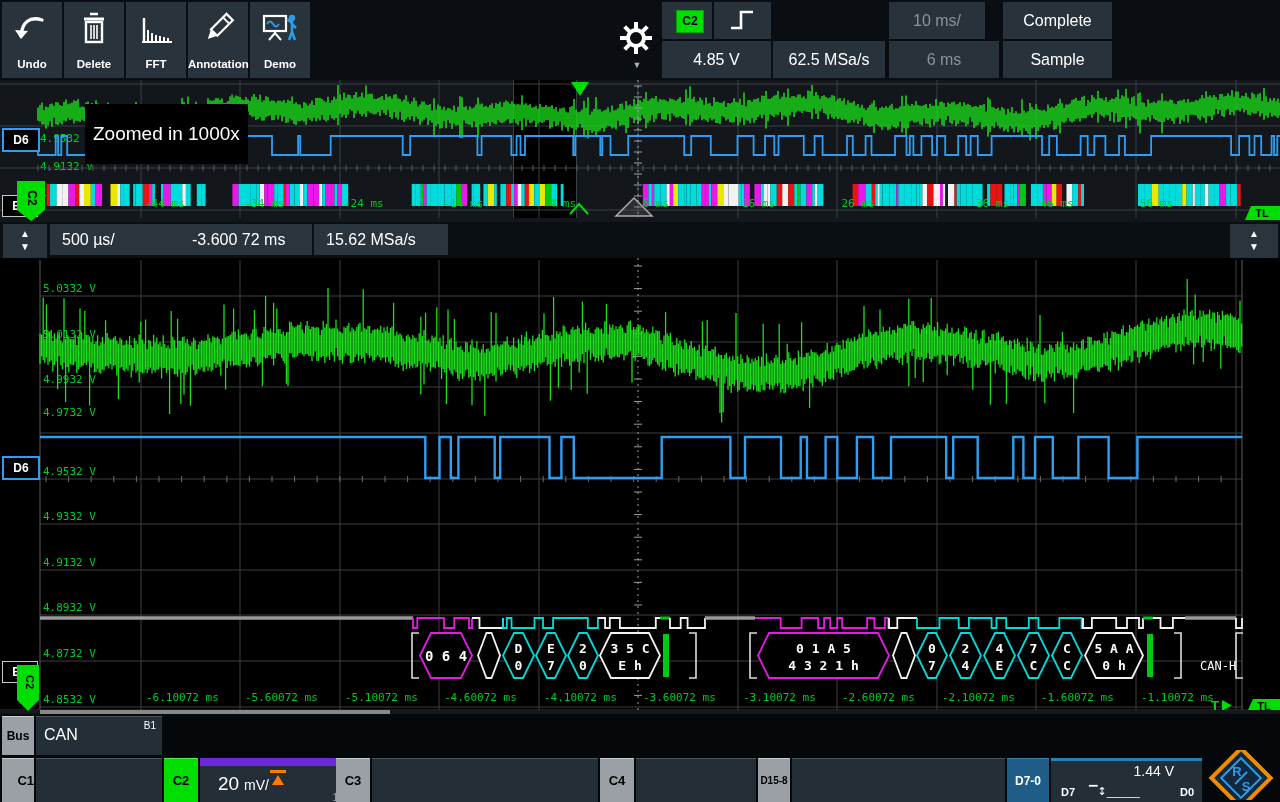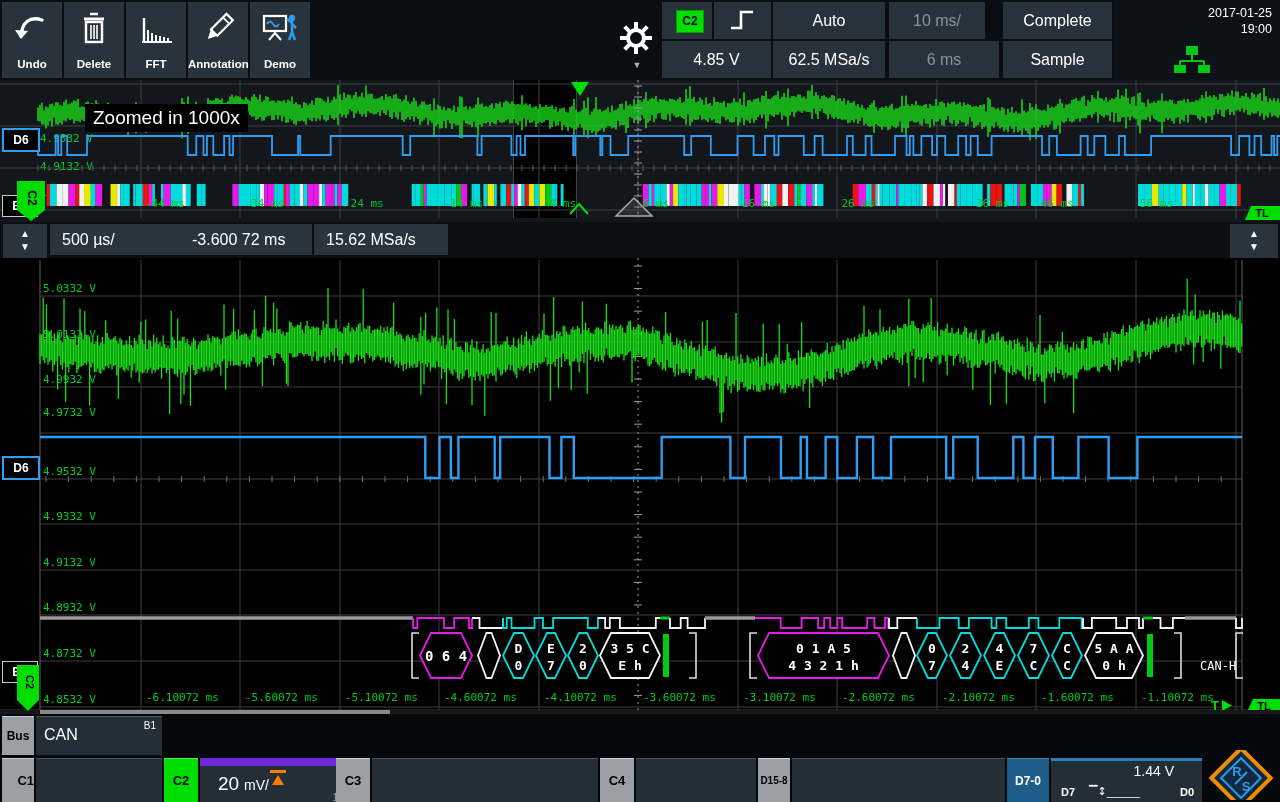--- a/index.html
+++ b/index.html
@@ -20,21 +20,21 @@
   #date-cell{left:1114px;top:0;width:166px;height:80px;background:#0c1318;color:#fff;}
   #date-line1{right:8px;top:6px;font-size:12.5px;}
   #date-line2{right:8px;top:22px;font-size:12.5px;}
   
   #overview{left:0;top:80px;width:1280px;height:142px;background:#13171b;}
   .ov-vlabel{font-family:"DejaVu Sans Mono",monospace;font-size:11px;color:#00cc22;z-index:1;}
   .ov-tlabel{font-family:"DejaVu Sans Mono",monospace;font-size:11px;color:#00cc22;z-index:3;}
   #zoomwin{left:513px;top:0;width:62px;height:138px;background:#000;border-left:1px solid #3c424a;border-right:1px solid #3c424a;z-index:0;}
   #ov-svg{left:0;top:0;z-index:2;}
   #zoom-label{left:85px;top:24px;height:28px;background:#000;color:#fff;font-size:19px;
-              padding:0 8px;line-height:28px;z-index:4;}
+              padding:16px 8px;line-height:28px;z-index:4;}
   .badge{width:34px;height:20px;background:#000;color:#fff;font-size:12px;font-weight:bold;
          text-align:center;line-height:20px;z-index:5;}
   .badge-d6{border:2px solid #2e9df2;}
   .badge-b1{border:1px solid #c8c8c8;}
   .c2-marker{z-index:6;}
   
   #zoombar{left:0;top:222px;width:1280px;height:36px;background:#0a0f13;}
   .zb-cell{top:2px;height:31px;background:#2a343c;color:#fff;font-size:16px;line-height:31px;padding-left:12px;}
   .stepper{top:2px;height:31px;background:#2a343c;color:#fff;text-align:center;font-size:10px;line-height:13px;padding-top:3px;}
   
@@ -142,41 +142,27 @@
     <div class="abs" id="gear-caret">▼</div>
 
     <div class="abs info-cell" style="left:662px;top:2px;width:50px;height:37px;">
       <div class="abs" id="c2-badge">C2</div>
     </div>
     <div class="abs info-cell" style="left:714px;top:2px;width:57px;height:37px;">
       <svg width="57" height="37">
           <polyline points="17,26 27,26 27,10 39,10" fill="none" stroke="#fff" stroke-width="2.6"></polyline>
         </svg>
     </div>
-    <div class="abs info-cell" style="left:773px;top:2px;width:112px;height:37px;">Auto</div>
     <div class="abs info-cell info-dim" style="left:889px;top:2px;width:96px;height:37px;">10 ms/</div>
     <div class="abs info-cell" style="left:1003px;top:2px;width:109px;height:37px;">Complete</div>
     <div class="abs info-cell" style="left:662px;top:41px;width:109px;height:37px;">4.85 V</div>
     <div class="abs info-cell" style="left:773px;top:41px;width:112px;height:37px;">62.5 MSa/s</div>
     <div class="abs info-cell info-dim" style="left:889px;top:41px;width:110px;height:37px;">6 ms</div>
     <div class="abs info-cell" style="left:1003px;top:41px;width:109px;height:37px;">Sample</div>
 
-    <div class="abs" id="date-cell">
-      <div class="abs" id="date-line1">2017-01-25</div>
-      <div class="abs" id="date-line2">19:00</div>
-      <svg class="abs" style="left:56px;top:42px;" width="44" height="34">
-        <rect x="16" y="4" width="12" height="9" fill="#00c814"></rect>
-        <line x1="22" y1="13" x2="22" y2="19" stroke="#00c814" stroke-width="2"></line>
-        <line x1="10" y1="19" x2="34" y2="19" stroke="#00c814" stroke-width="2"></line>
-        <line x1="10" y1="19" x2="10" y2="23" stroke="#00c814" stroke-width="2"></line>
-        <line x1="34" y1="19" x2="34" y2="23" stroke="#00c814" stroke-width="2"></line>
-        <rect x="4" y="23" width="12" height="8" fill="#00c814"></rect>
-        <rect x="28" y="23" width="12" height="8" fill="#00c814"></rect>
-      </svg>
-    </div>
   </div>
 
   <div id="overview" class="abs">
     <div class="abs" id="zoomwin"></div>
     <div id="ov-labels" class="abs" style="left:0;top:0;width:1280px;height:142px;">
         <div class="abs ov-vlabel" style="left: 40px; top: 52px;">4.9532 V</div>
         <div class="abs ov-vlabel" style="left: 40px; top: 80px;">4.9132 V</div>
         <div class="abs ov-vlabel" style="left: 40px; top: 108px;">4.8732 V</div>
         <div class="abs ov-tlabel" style="left: 145px; top: 117px;">-44 ms</div>
         <div class="abs ov-tlabel" style="left: 244.5px; top: 117px;">-34 ms</div>

